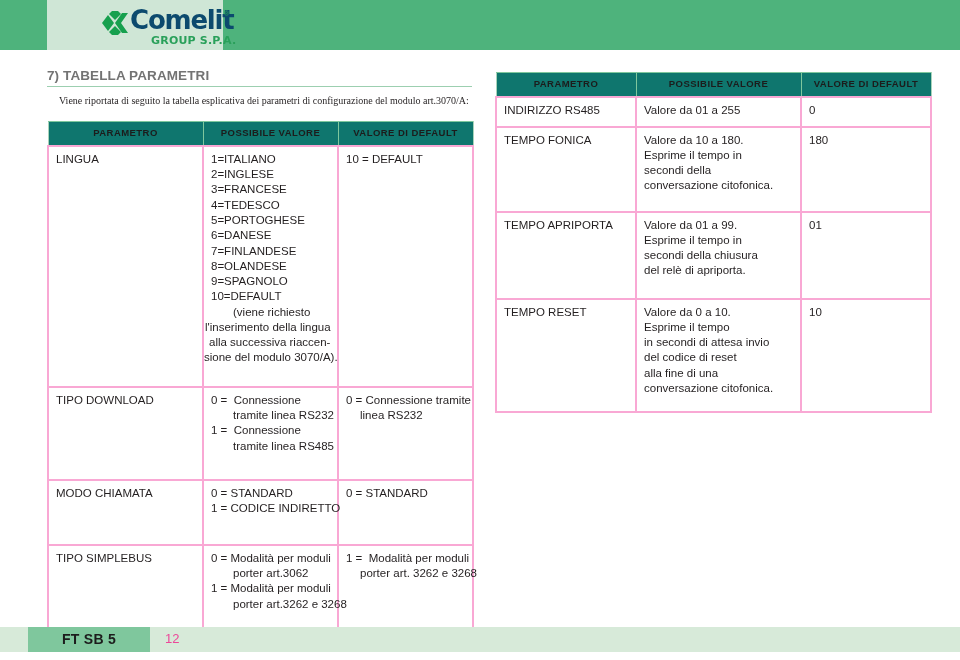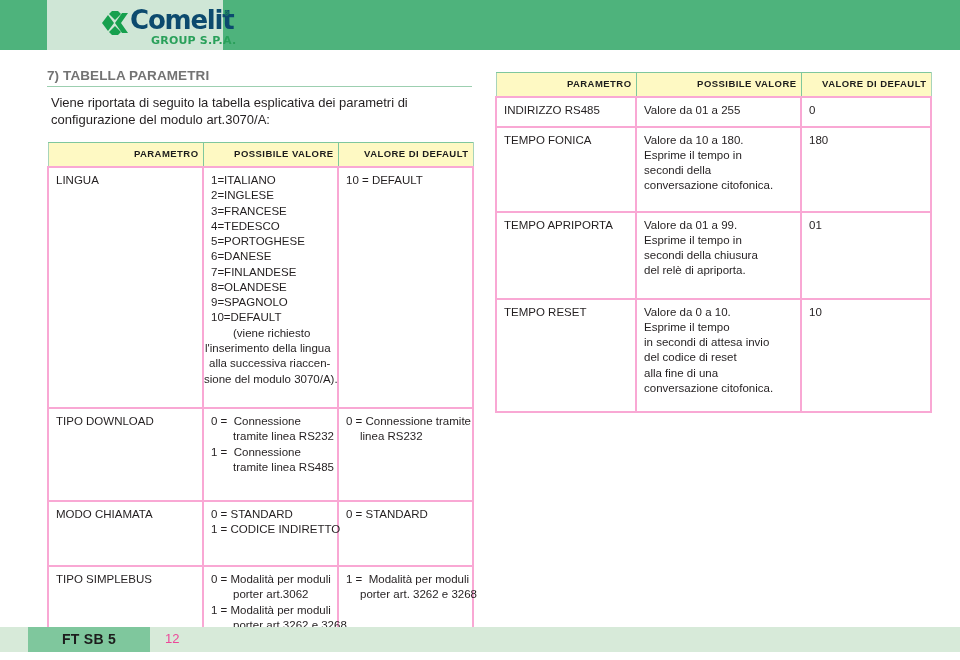--- a/index.html
+++ b/index.html
@@ -57,45 +57,45 @@
   }
 
   .section-title{
     font-size:13.5px;font-weight:bold;letter-spacing:.1px;
     color:#737373;margin:0 0 3px 0;
   }
   .title-rule{
     height:1px;background:#9ccfb0;width:100%;margin-bottom:7px;
   }
   .intro{
-    font-size:13px;line-height:1.32;color:#231f20;margin:0 0 14px 4px;
+    font-size:10px;line-height:1.32;color:#231f20;margin:0 0 14px 12px;font-family:Liberation Serif, serif;
   }
 
   
   table.ptable{
     border-collapse:collapse;
     width:100%;
     table-layout:fixed;
   }
   table.ptable th,
   table.ptable td{
     border:2px solid #f9a8d4;
     vertical-align:top;
     padding:5px 7px 6px 7px;
     font-size:11.5px;
     line-height:1.33;
     color:#231f20;
   }
   table.ptable thead th{
-    background:#fef9c3;
+    background:#0f766e;
     color:#1c1c1c;
     font-size:9.5px;
     font-weight:bold;
     letter-spacing:.45px;
-    text-align:right;
+    text-align:center;
     padding:5px 4px 5px 4px;
     border:1px solid #7fc79d;
     border-bottom:1px solid #a8d4ba;
   }
   table.ptable thead th.first{
     border-left:1px solid #a8d4ba;
   }
   table.ptable thead th.last{
     border-right:1px solid #a8d4ba;
   }

